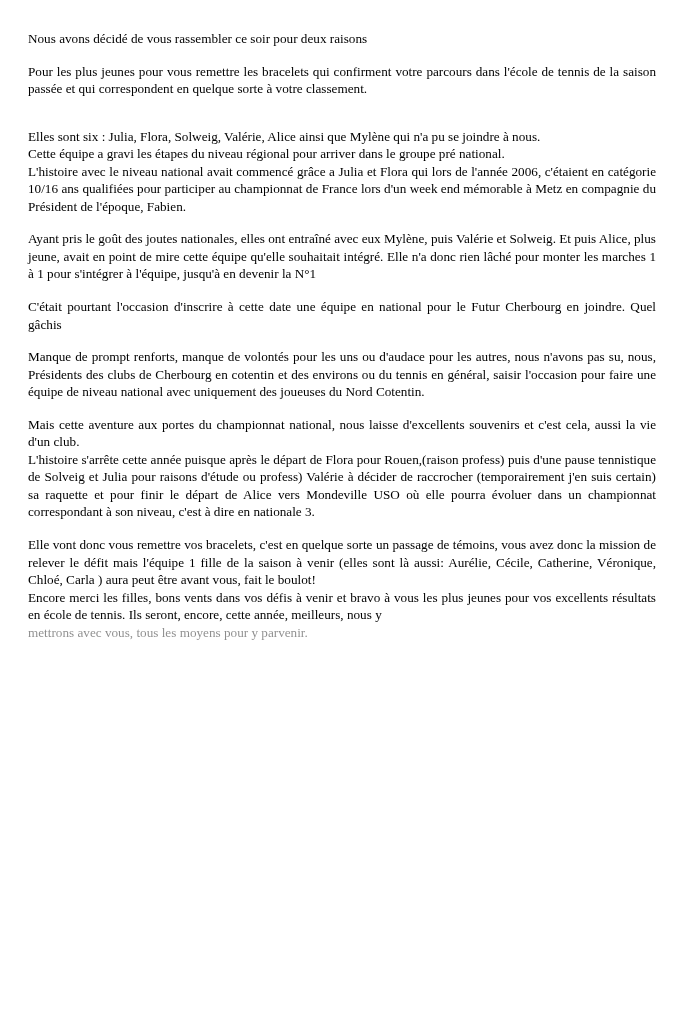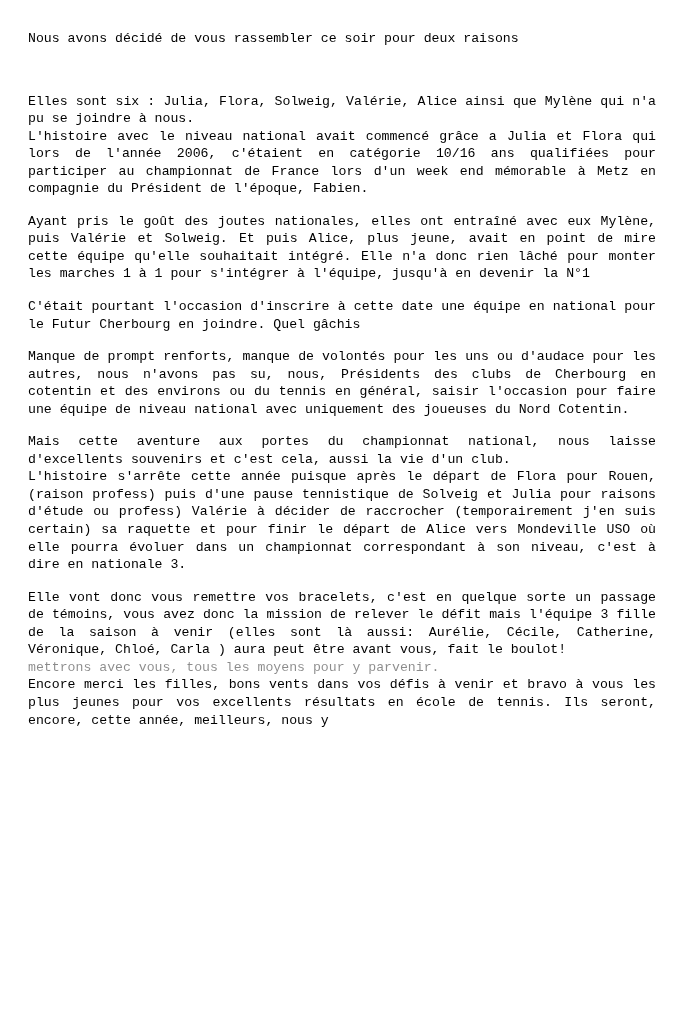--- a/index.html
+++ b/index.html
@@ -13,21 +13,20 @@
     overflow: hidden;
     font-family: "Liberation Serif", "DejaVu Serif", serif;
   }
   .page {
     box-sizing: border-box;
     width: 682px;
     height: 1024px;
     padding: 30px 26px 0 28px;
     background: #ffffff;
     position: relative;
-    font-family: Liberation Mono, monospace;
   }
   .doc {
     font-size: 13.2px;
     line-height: 1.33;
     color: #000000;
     text-align: justify;
   }
   .para {
     margin: 0 0 0 0;
     text-align: justify;
@@ -51,40 +50,42 @@
 </style>
 </head>
 <body>
 
 <div class="page">
   <div class="doc">
 
     <p class="para">Nous avons décidé de vous rassembler ce soir  pour deux raisons</p>
     <div class="gap"></div>
 
+    <p class="para">Pour les plus jeunes pour vous remettre les bracelets qui confirment votre parcours dans l'école de tennis de la saison passée et qui correspondent en quelque sorte à votre classement.</p>
     <div class="gap"></div>
 
     <div class="gap"></div>
 
     <p class="para">Elles sont six : Julia, Flora, Solweig, Valérie, Alice ainsi que Mylène qui n'a pu se joindre à nous.</p>
+    <p class="para">Cette équipe a gravi les étapes du niveau régional  pour arriver dans le groupe pré national.</p>
     <p class="para">L'histoire avec le niveau national avait commencé grâce a Julia et Flora qui lors de l'année 2006, c'étaient  en catégorie  10/16 ans qualifiées  pour participer au championnat de France lors d'un week end mémorable à Metz en compagnie du Président de l'époque, Fabien.</p>
     <div class="gap"></div>
 
     <p class="para">Ayant pris le goût des joutes nationales, elles ont entraîné avec eux Mylène, puis Valérie et Solweig. Et puis Alice, plus jeune, avait en point de mire cette équipe qu'elle souhaitait intégré. Elle n'a donc rien lâché pour monter les marches 1 à 1 pour s'intégrer à l'équipe, jusqu'à en devenir la N°1</p>
     <div class="gap"></div>
 
     <p class="para">C'était pourtant l'occasion d'inscrire à cette date une équipe en national pour le Futur Cherbourg en joindre. Quel gâchis</p>
     <div class="gap"></div>
 
     <p class="para">Manque de prompt renforts, manque de volontés pour les uns ou d'audace pour les autres, nous n'avons pas su, nous, Présidents  des clubs de Cherbourg en cotentin et des environs ou du tennis en général, saisir l'occasion pour faire une équipe de niveau national avec uniquement des joueuses du Nord Cotentin.</p>
     <div class="gap"></div>
 
     <p class="para">Mais cette aventure aux portes du championnat national, nous laisse d'excellents souvenirs et c'est cela, aussi la vie d'un club.</p>
     <p class="para">L'histoire s'arrête cette année puisque après le départ de Flora pour Rouen,(raison profess) puis d'une pause tennistique de  Solveig et Julia pour raisons d'étude ou profess) Valérie à décider de raccrocher (temporairement j'en suis certain) sa raquette et pour finir le départ de Alice vers Mondeville USO où elle pourra évoluer dans un championnat correspondant à son niveau, c'est à dire en nationale 3.</p>
     <div class="gap"></div>
 
-    <p class="para">Elle vont donc vous remettre vos bracelets, c'est en quelque sorte un passage de témoins, vous avez donc la mission de relever le défit mais l'équipe 3 fille de la saison à venir (elles sont là aussi: Aurélie, Cécile, Catherine, Véronique, Chloé, Carla ) aura peut être avant vous, fait le boulot!</p>
+    <p class="para">Elle vont donc vous remettre vos bracelets, c'est en quelque sorte un passage de témoins, vous avez donc la mission de relever le défit mais l'équipe 1 fille de la saison à venir (elles sont là aussi: Aurélie, Cécile, Catherine, Véronique, Chloé, Carla ) aura peut être avant vous, fait le boulot!</p>
+    <p class="para">Encore merci les filles, bons vents dans vos défis à venir et bravo à vous les plus jeunes pour vos excellents résultats en école de tennis. Ils seront, encore, cette année, meilleurs, nous y</p>
     <p class="para fade-last">mettrons avec vous, tous les moyens pour y parvenir.</p>
-    <p class="para">Encore merci les filles, bons vents dans vos défis à venir et bravo à vous les plus jeunes pour vos excellents résultats en école de tennis. Ils seront, encore, cette année, meilleurs, nous y</p>
 
   </div>
   <div class="clip-bottom"></div>
 </div>
 
 </body></html>

